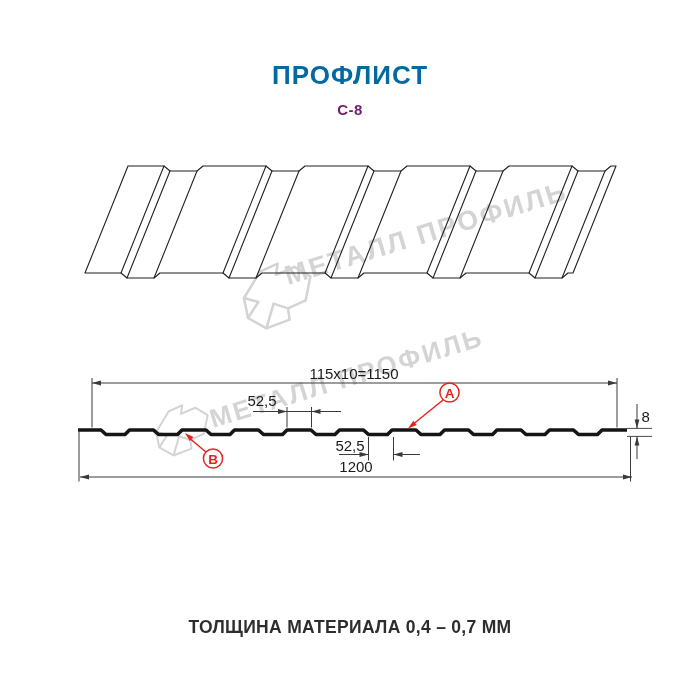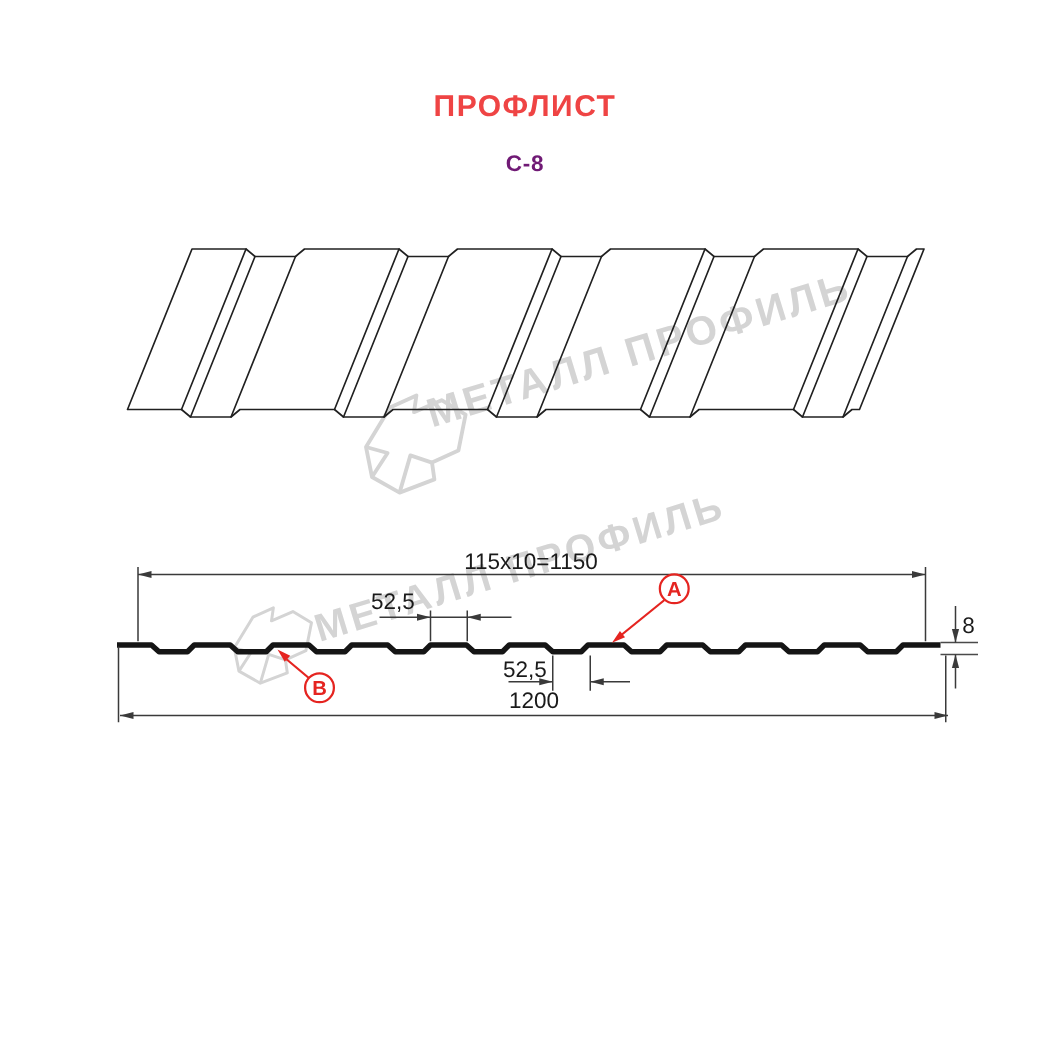--- a/index.html
+++ b/index.html
@@ -1,21 +1,21 @@
 <!DOCTYPE html>
 <html><head>
 <meta charset="utf-8">
 <style>
   html,body{margin:0;padding:0;background:#fff;}
   #stage{
     position:relative;width:700px;height:700px;background:#ffffff;overflow:hidden;
     font-family:"Liberation Sans", sans-serif;
   }
   .abs{position:absolute;left:0;width:100%;text-align:center;}
-  #title{top:60px;font-size:20px;font-weight:800;letter-spacing:1px;color:#ef4444;}
+  #title{top:60px;font-size:26px;font-weight:800;letter-spacing:1px;color:#0369a1;}
   #subtitle{top:101px;font-size:15px;font-weight:600;letter-spacing:.5px;color:#701a75;}
   #caption{top:617px;font-size:17.5px;font-weight:600;letter-spacing:.3px;color:#2d2d2d;}
   svg{position:absolute;left:0;top:0;}
   .sheet{fill:none;stroke:#202020;stroke-width:1.1;stroke-linejoin:round;stroke-linecap:round;}
   .profile{fill:none;stroke:#151515;stroke-width:3.6;stroke-linejoin:round;}
   .dim{stroke:#3a3a3a;stroke-width:1;fill:none;}
   .dim-light{stroke:#4a4a4a;stroke-width:1;fill:none;}
   .arr{fill:#3a3a3a;stroke:none;}
   .dimtxt{fill:#1a1a1a;font-size:15px;font-family:"Liberation Sans",sans-serif;}
   .red-line{stroke:#e52420;stroke-width:1.5;fill:none;}
@@ -148,14 +148,15 @@
       <g>
         <line class="red-line" x1="205.9" y1="452" x2="191" y2="439.5"></line>
         <path class="red-fill" d="M 185,433 L 193.5,437.1 L 189.8,441.1 Z"></path>
         <circle class="red-line" cx="213" cy="458.5" r="9.6"></circle>
         <text class="red-txt" x="213" y="463.5" text-anchor="middle">В</text>
       </g>
 
     </g>
   </svg>
 
+  <div id="caption" class="abs">ТОЛЩИНА МАТЕРИАЛА 0,4 – 0,7 ММ</div>
 
 </div>
 
 </body></html>

